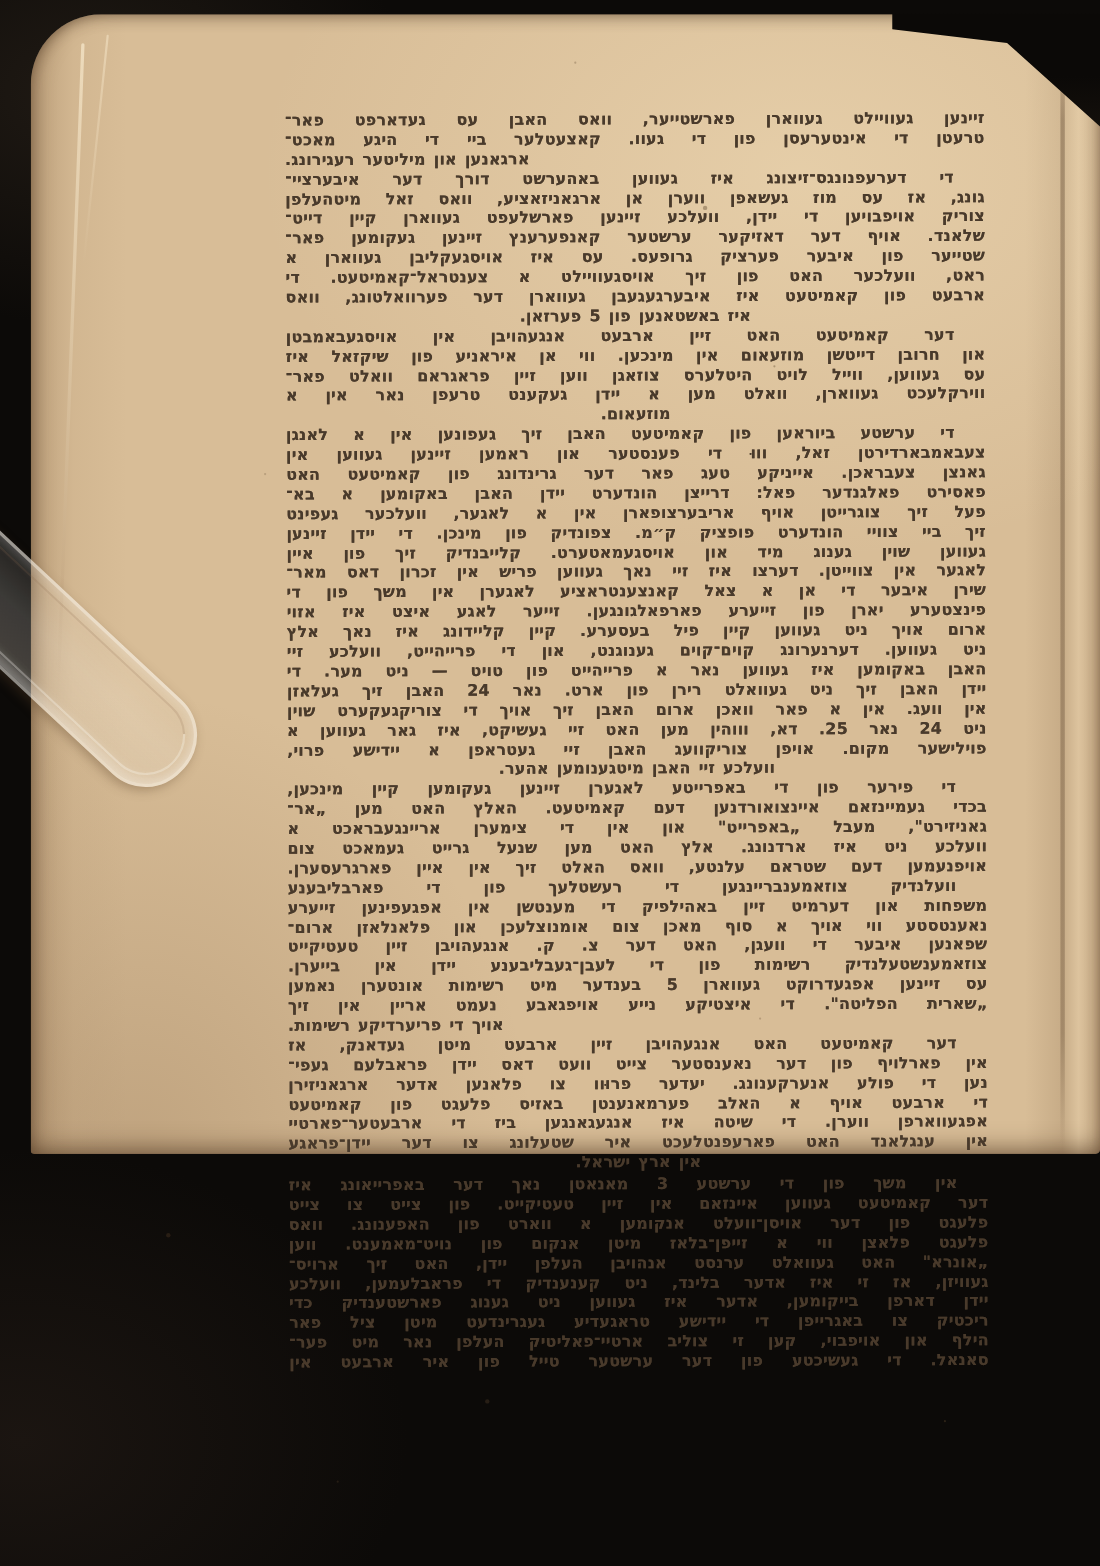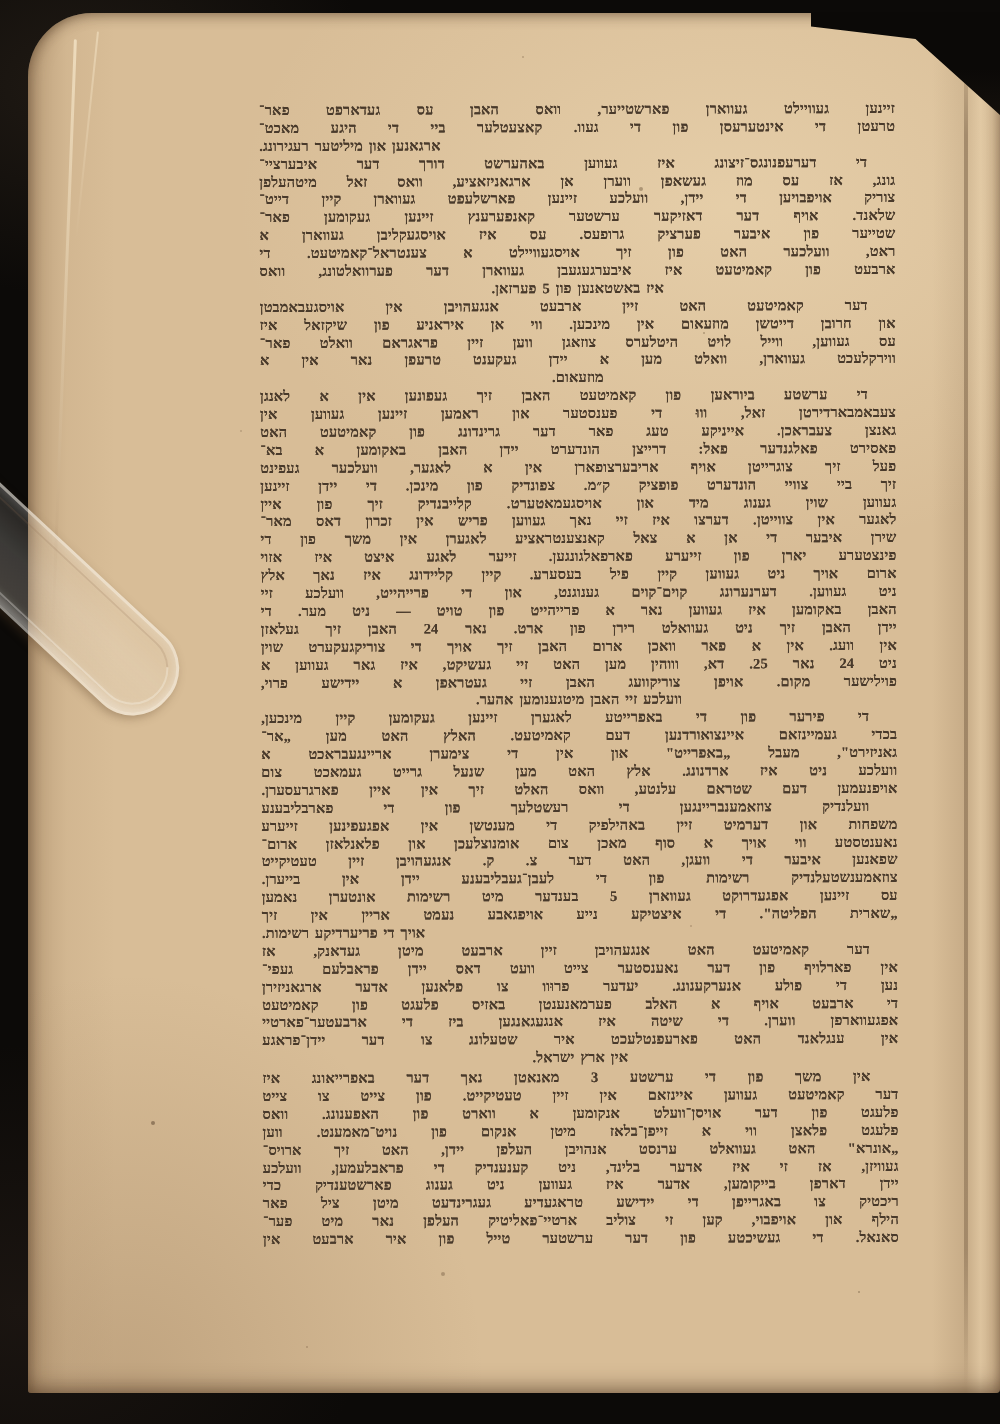--- a/index.html
+++ b/index.html
@@ -7,34 +7,33 @@
     width:1000px;height:1424px;position:relative;overflow:hidden;
     background:
       radial-gradient(420px 300px at 8% 6%, #201a14 0%, rgba(32,26,20,0) 70%),
       radial-gradient(500px 380px at 2% 92%, #1b1511 0%, rgba(27,21,17,0) 70%),
       #0c0a08;
     font-family:"DejaVu Sans", sans-serif;
   }
 
   
   .page{
-    position:absolute; left:28px; top:13px; width:972px; height:1380px;
+    position:absolute; left:28px; top:13px; width:972px; height:1036px;
     background:
       radial-gradient(700px 500px at 72% 14%, rgba(240,219,182,.55) 0%, rgba(240,219,182,0) 70%),
       radial-gradient(600px 700px at 10% 100%, rgba(130,98,66,.28) 0%, rgba(130,98,66,0) 60%),
       linear-gradient(90deg, rgba(140,108,74,.35) 0%, rgba(140,108,74,.08) 4%, rgba(140,108,74,0) 9%),
       linear-gradient(90deg, rgba(0,0,0,0) 93%, rgba(120,92,62,.18) 96.5%, rgba(235,214,178,.25) 98%, rgba(120,90,60,.25) 100%),
       #d8bd97;
     border-radius:64px 5px 4px 3px;
     box-shadow:
       inset 10px 0 18px -8px rgba(85,60,38,.55),
       inset 0 10px 14px -8px rgba(70,50,32,.45),
       inset 0 -16px 20px -10px rgba(75,52,32,.5),
       inset -6px 0 12px -6px rgba(95,70,45,.35);
-    font-family: Liberation Serif, serif;
   }
 
   
   .edge-line{position:absolute;border-radius:3px;}
   .e1{left:34px;top:26px;height:620px;width:3px;transform:rotate(2.2deg);
       background:linear-gradient(180deg, rgba(246,231,202,.75), rgba(196,167,130,.45) 80%, rgba(196,167,130,0));}
   .e2{left:58px;top:18px;height:210px;width:2px;transform:rotate(6deg);
       background:linear-gradient(180deg, rgba(243,226,196,.6), rgba(243,226,196,0));}
 
   

